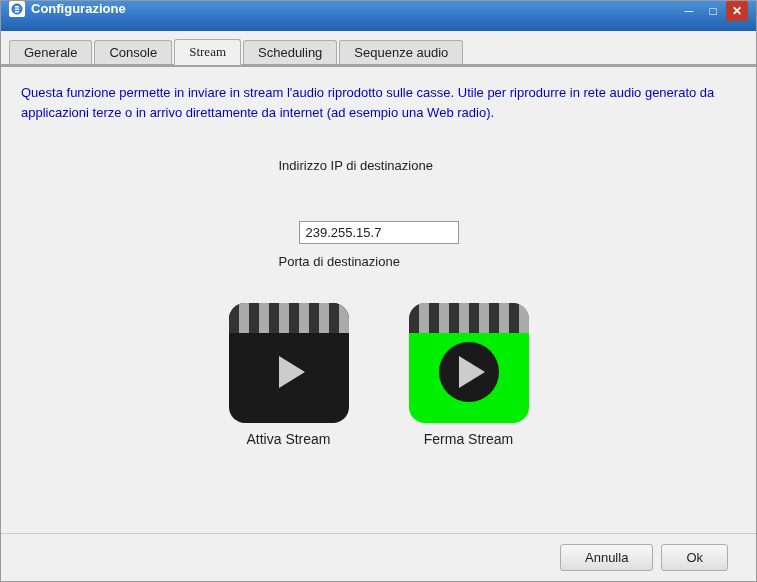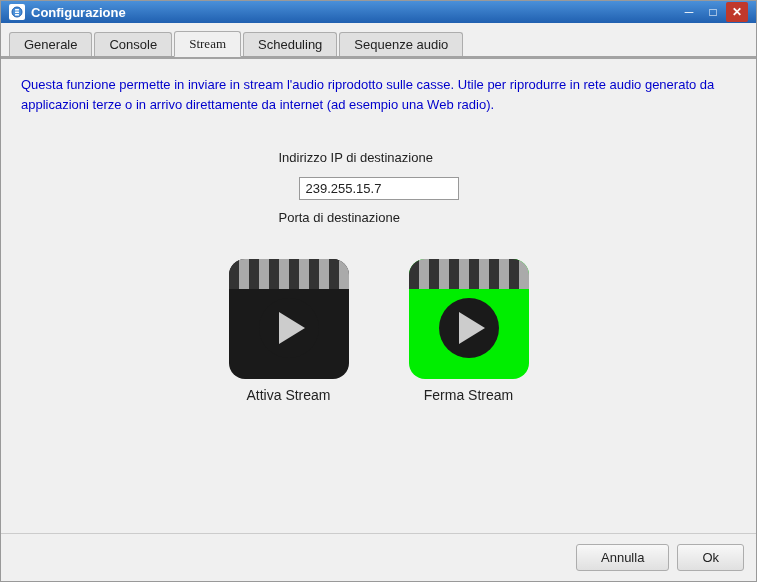--- a/index.html
+++ b/index.html
@@ -17,23 +17,23 @@
       width: 757px;
       height: 582px;
       background: #f0f0f0;
       border: 1px solid #999;
       box-shadow: 2px 2px 8px rgba(0,0,0,0.4);
       display: flex;
       flex-direction: column;
     }
     .titlebar {
       background: linear-gradient(to bottom, #4a90d9 0%, #2060b0 100%);
-      height: 22px;
-      display: flex;
-      align-items: center;
+      height: 30px;
+      display: flex;
+      align-items: flex-start;
       padding: 0 8px;
       color: white;
       font-weight: bold;
       font-size: 13px;
       user-select: none;
     }
     .titlebar-icon {
       width: 16px;
       height: 16px;
       margin-right: 6px;
@@ -121,20 +121,21 @@
       font-size: 13px;
       color: #222;
     }
     .field-input {
       border: 1px solid #999;
       padding: 3px 6px;
       font-size: 13px;
       width: 160px;
       background: white;
       color: #222;
+      margin-top: 36px;
     }
     .buttons-area {
       display: flex;
       justify-content: center;
       gap: 60px;
       flex: 1;
       align-items: flex-start;
       padding-top: 10px;
     }
     .stream-btn {
@@ -208,21 +209,21 @@
       border-top: 16px solid transparent;
       border-bottom: 16px solid transparent;
       border-left: 26px solid #cccccc;
       margin-left: 6px;
     }
 
     .footer {
       display: flex;
       justify-content: flex-end;
       align-items: center;
-      padding: 10px 12px;
+      padding: 10px 28px;
       border-top: 1px solid #ccc;
       gap: 8px;
     }
     .footer-btn {
       padding: 5px 24px;
       font-size: 13px;
       border: 1px solid #adadad;
       background: linear-gradient(to bottom, #f8f8f8, #e0e0e0);
       cursor: pointer;
       border-radius: 3px;

